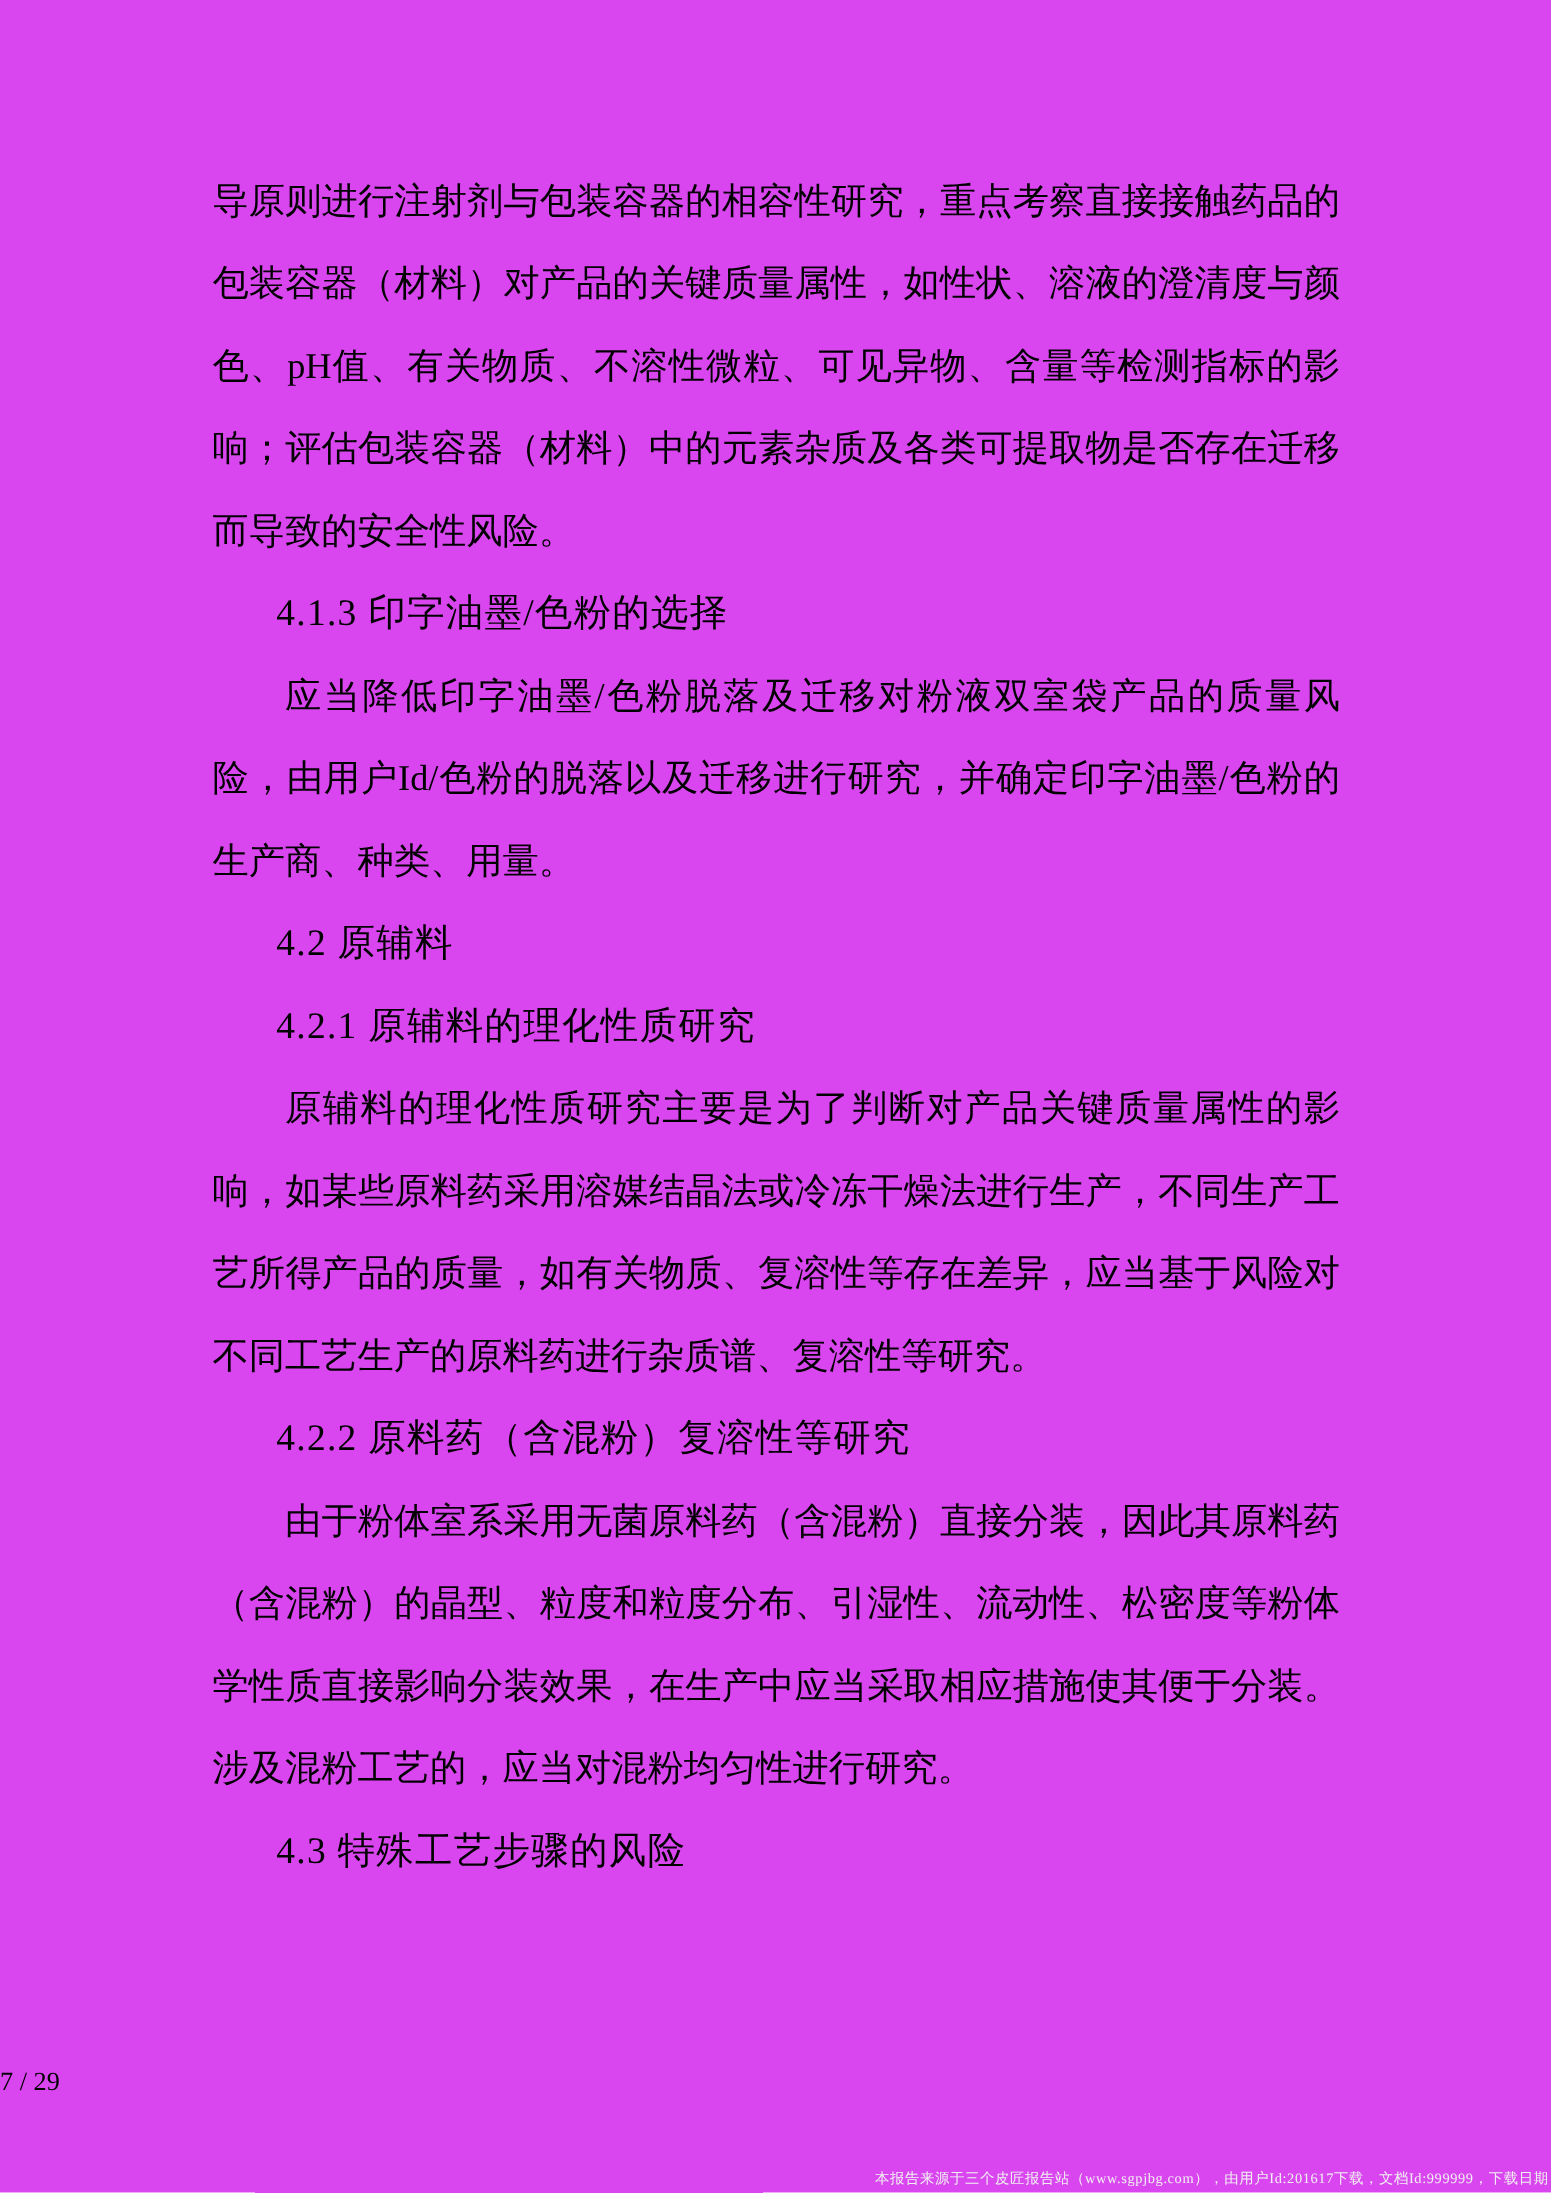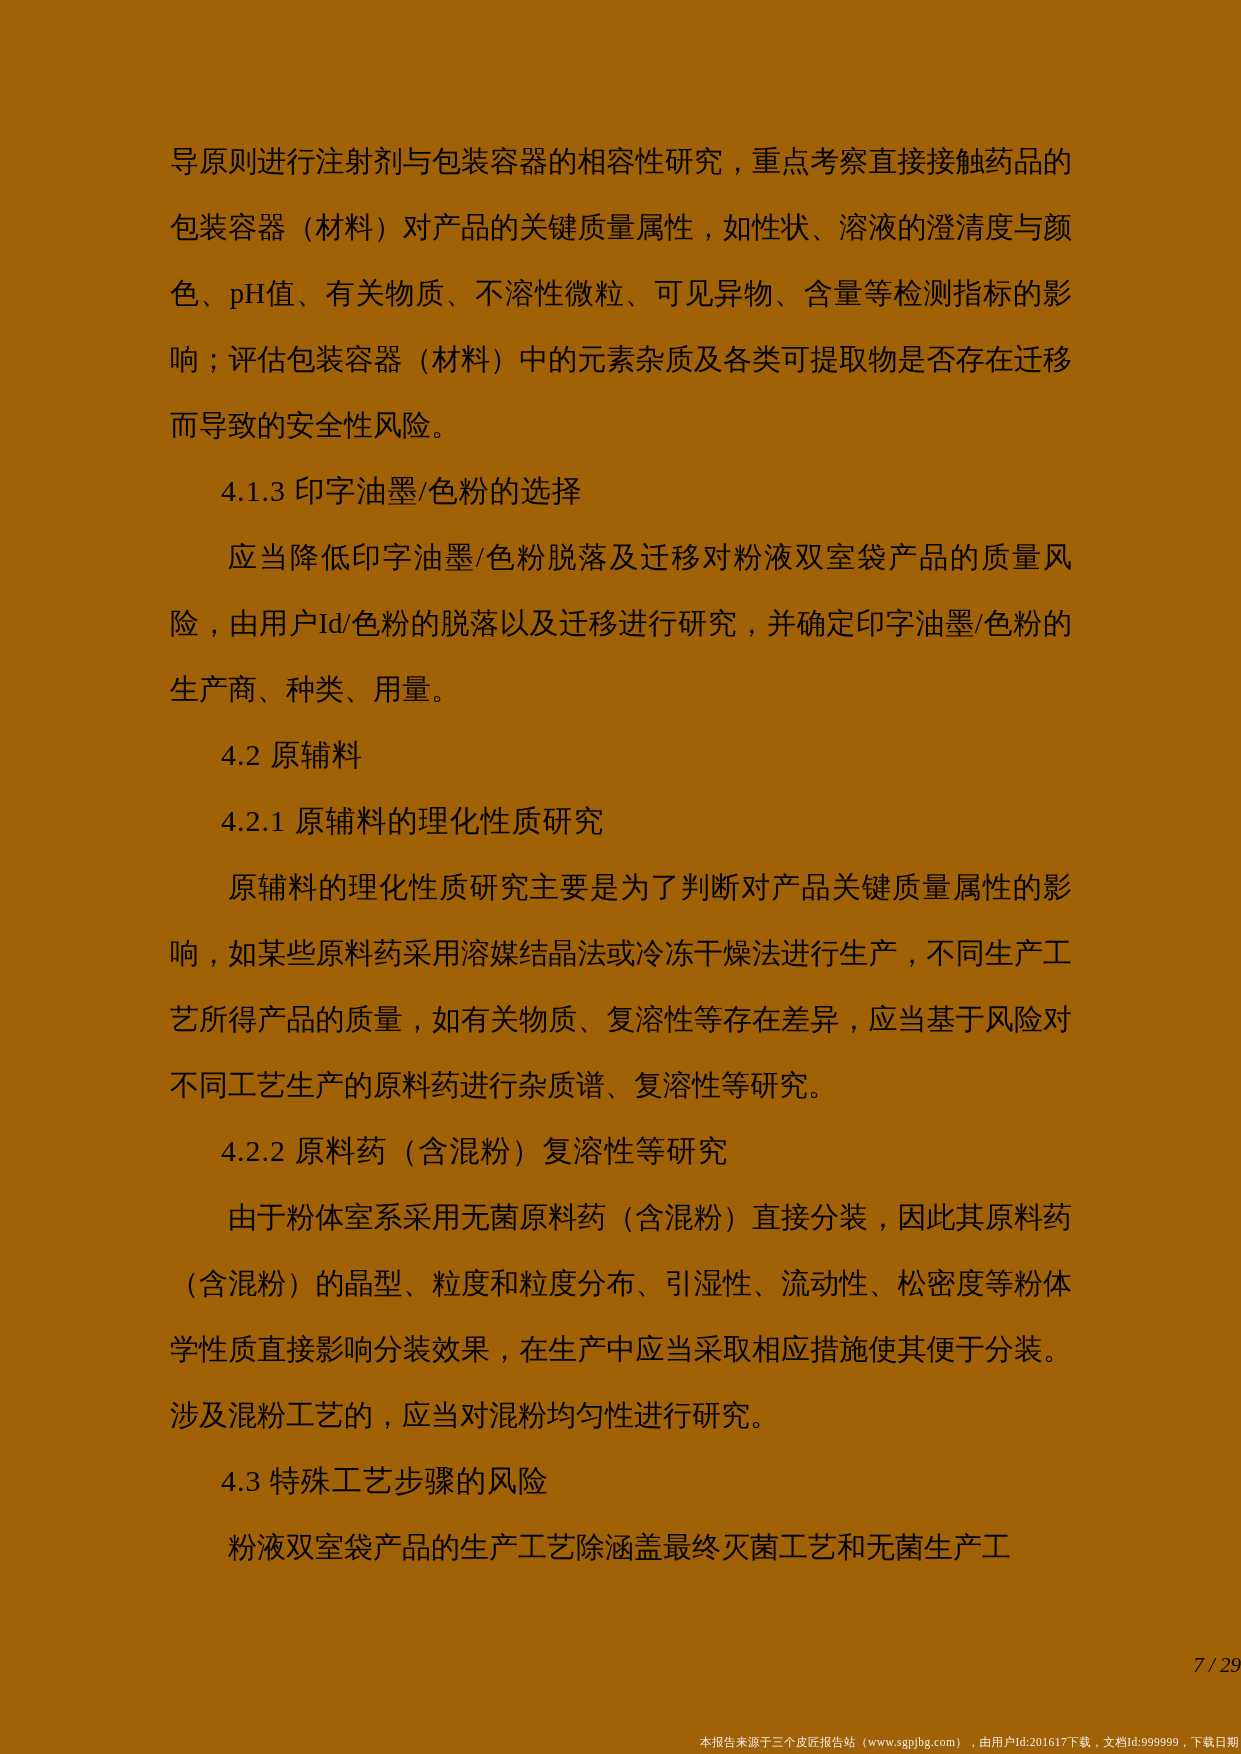--- a/index.html
+++ b/index.html
@@ -4,21 +4,21 @@
 <style>
   html, body {
     margin: 0;
     padding: 0;
     background: #ffffff;
   }
   .page {
     position: relative;
     width: 1241px;
     height: 1754px;
-    background: #a16207;
+    background: #d946ef;
     overflow: hidden;
     font-family: "Liberation Serif", "DejaVu Serif", serif;
     color: #000000;
   }
   .doc {
     position: absolute;
     left: 170px;
     top: 128px;
     width: 902px;
     font-size: 29px;
@@ -41,24 +41,23 @@
     text-indent: 1.7em;
     text-align: center;
     margin-top: 2px;
     letter-spacing: 1px;
   }
   .footer {
     position: absolute;
     left: 0;
     bottom: 76px;
     width: 100%;
-    text-align: right;
+    text-align: left;
     font-size: 21px;
     color: #000000;
-    font-style: italic;
   }
   .watermark {
     position: absolute;
     left: 700px;
     bottom: 4px;
     width: 640px;
     white-space: nowrap;
     overflow: hidden;
     font-size: 11.5px;
     color: #f0f0f0;
@@ -83,21 +82,20 @@
     <h3 class="heading">4.2.1 原辅料的理化性质研究</h3>
 
     <p class="para indent">原辅料的理化性质研究主要是为了判断对产品关键质量属性的影响，如某些原料药采用溶媒结晶法或冷冻干燥法进行生产，不同生产工艺所得产品的质量，如有关物质、复溶性等存在差异，应当基于风险对不同工艺生产的原料药进行杂质谱、复溶性等研究。</p>
 
     <h3 class="heading">4.2.2 原料药（含混粉）复溶性等研究</h3>
 
     <p class="para indent">由于粉体室系采用无菌原料药（含混粉）直接分装，因此其原料药（含混粉）的晶型、粒度和粒度分布、引湿性、流动性、松密度等粉体学性质直接影响分装效果，在生产中应当采取相应措施使其便于分装。涉及混粉工艺的，应当对混粉均匀性进行研究。</p>
 
     <h2 class="heading">4.3 特殊工艺步骤的风险</h2>
 
-    <p class="para indent">粉液双室袋产品的生产工艺除涵盖最终灭菌工艺和无菌生产工</p>
 
   </main>
 
   <div class="footer">7 / 29</div>
 
   <div class="watermark">本报告来源于三个皮匠报告站（www.sgpjbg.com），由用户Id:201617下载，文档Id:999999，下载日期：2024-10-31</div>
 
 </div>
 
 </body></html>

